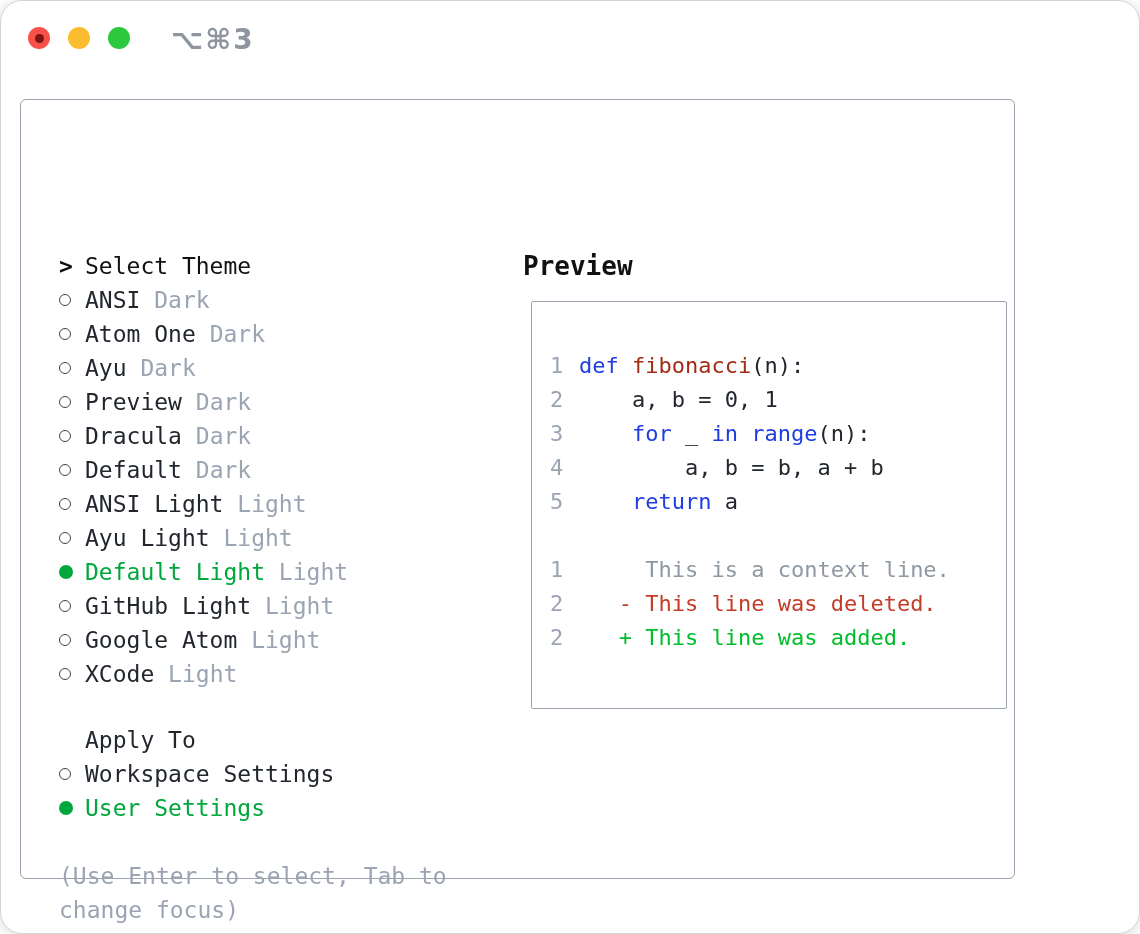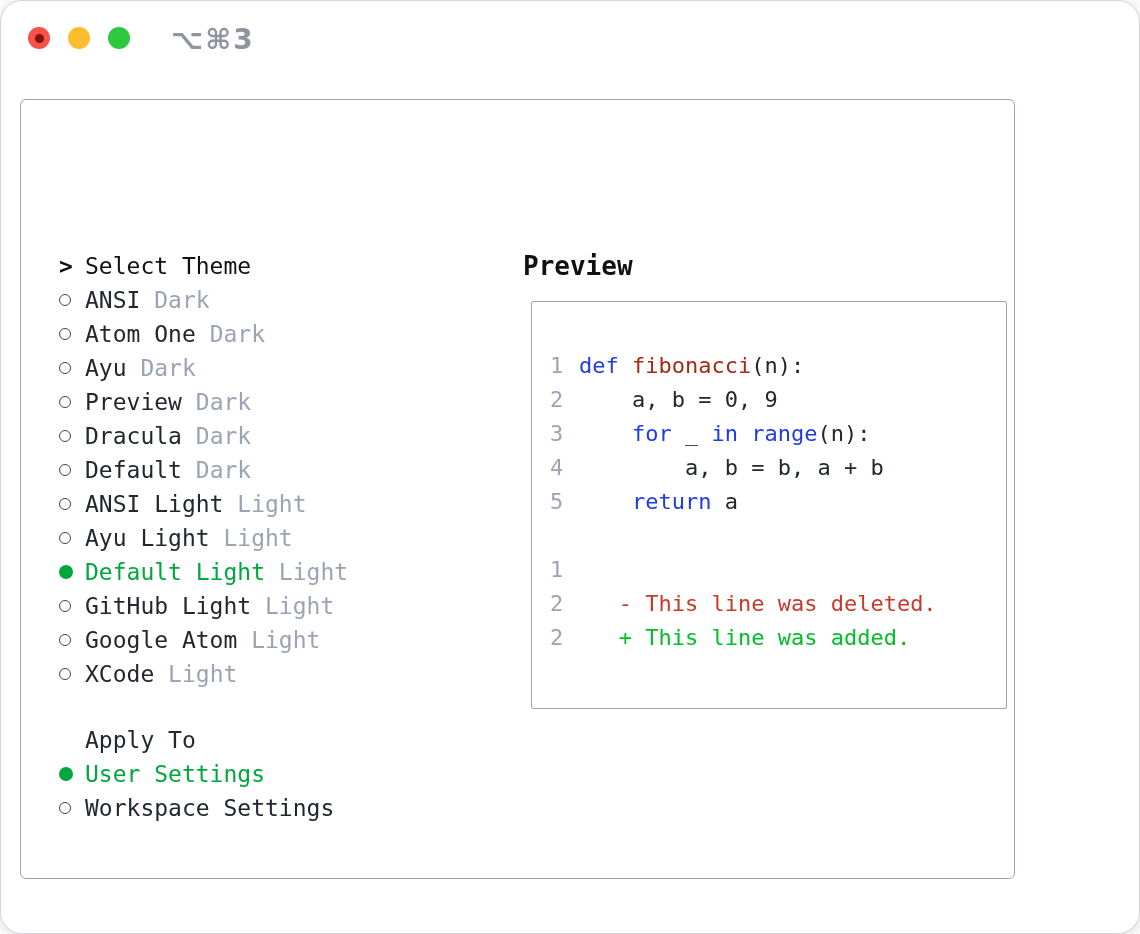--- a/index.html
+++ b/index.html
@@ -107,37 +107,41 @@
           <div class="row"><span class="marker"><span class="ring"></span></span><span class="name">Google Atom</span><span class="tag"> Light</span></div>
           <div class="row"><span class="marker"><span class="ring"></span></span><span class="name">XCode</span><span class="tag"> Light</span></div>
         </div>
 
       <div class="section-gap">
         <div class="row">
           <span class="marker"></span>
           <span>Apply To</span>
         </div>
         <div id="apply-list">
+            <div class="row"><span class="marker"><span class="ring"></span></span><span class="name">Workspace Settings</span></div>
             <div class="row"><span class="marker"><span class="dotfill"></span></span><span class="name sel">User Settings</span></div>
-            <div class="row"><span class="marker"><span class="ring"></span></span><span class="name">Workspace Settings</span></div>
           </div>
       </div>
 
+      <div class="help">
+        <div class="row">(Use Enter to select, Tab to</div>
+        <div class="row">change focus)</div>
+      </div>
     </div>
 
     <div class="preview-title">Preview</div>
 
     <div class="preview-box">
       <div class="code" id="code-area">
           <div class="cline"><span class="lnum">1</span><span class="seg-keyword">def</span><span class="seg-plain"> </span><span class="seg-function">fibonacci</span><span class="seg-plain">(n):</span></div>
-          <div class="cline"><span class="lnum">2</span><span class="seg-plain">    a, b = 0, 9</span></div>
+          <div class="cline"><span class="lnum">2</span><span class="seg-plain">    a, b = 0, 1</span></div>
           <div class="cline"><span class="lnum">3</span><span class="seg-plain">    </span><span class="seg-keyword">for</span><span class="seg-plain"> _ </span><span class="seg-keyword">in</span><span class="seg-plain"> </span><span class="seg-keyword">range</span><span class="seg-plain">(n):</span></div>
           <div class="cline"><span class="lnum">4</span><span class="seg-plain">        a, b = b, a + b</span></div>
           <div class="cline"><span class="lnum">5</span><span class="seg-plain">    </span><span class="seg-keyword">return</span><span class="seg-plain"> a</span></div>
           <div class="blankline"></div>
-          <div class="cline"><span class="lnum">1</span></div>
+          <div class="cline"><span class="lnum">1</span><span class="diff-context">     This is a context line.</span></div>
           <div class="cline"><span class="lnum">2</span><span class="diff-deleted">   - This line was deleted.</span></div>
           <div class="cline"><span class="lnum">2</span><span class="diff-added">   + This line was added.</span></div>
         </div>
     </div>
 
   </div>
 </div>
 
 </body></html>

